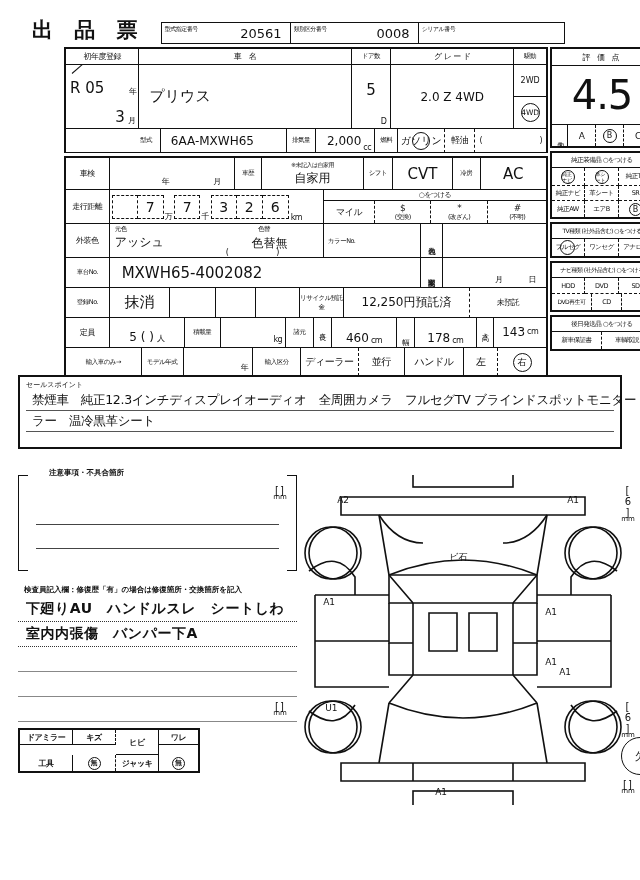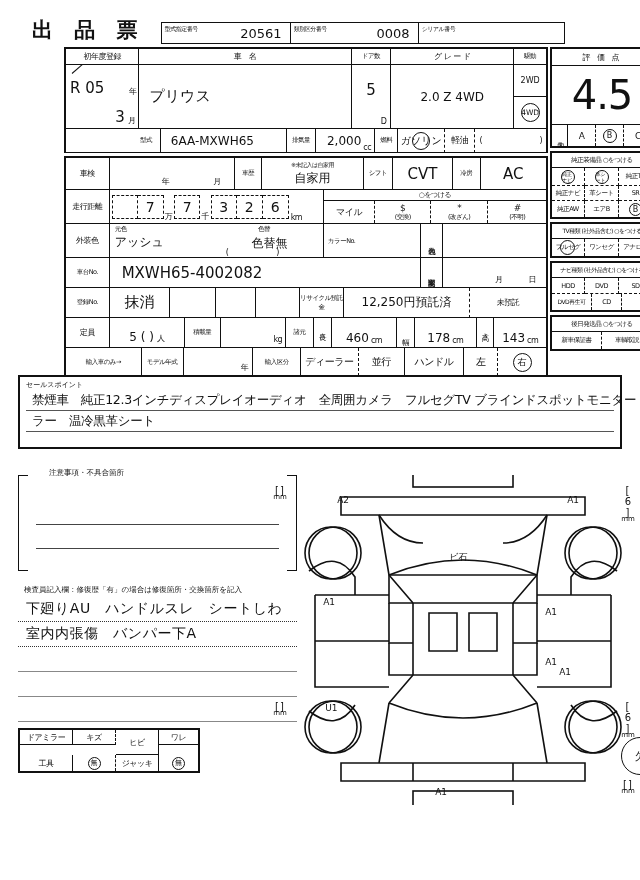--- a/index.html
+++ b/index.html
@@ -60,21 +60,21 @@
   }
 
   
   .sp { border: 2px solid #111; border-top: none; height: 74px; padding: 3px 6px 0 6px; }
   .sp .cap { font-size: 7px; }
   .sp .line { border-bottom: 1px solid #555; font-size: 12.5px; height: 21px;
               display: flex; align-items: center; padding-left: 6px; letter-spacing: -0.3px; white-space: nowrap; }
 
   
   .lower { display: flex; margin-top: 26px; }
-  .notes { width: 282px; }
+  .notes { width: 282px; font-weight: bold; }
   .bracket { position: relative; height: 96px; }
   .bracket .bl, .bracket .br2 { position: absolute; top: 0; width: 10px; height: 96px; }
   .bracket .bl { left: 0; border-left: 1.5px solid #111; border-top: 1.5px solid #111; border-bottom: 1.5px solid #111; }
   .bracket .br2 { right: 0; border-right: 1.5px solid #111; border-top: 1.5px solid #111; border-bottom: 1.5px solid #111; }
   .bracket .cap { position: absolute; left: 28px; top: -7px; background: #fff; font-size: 7.5px; padding: 0 3px; }
   .nline { border-bottom: 1px solid #444; height: 24px; margin: 0 18px; }
   .insp-cap { font-size: 7.5px; margin: 14px 0 2px 6px; }
   .iline { border-bottom: 1.2px dotted #333; height: 25px; font-size: 14px;
            display: flex; align-items: center; padding-left: 8px; letter-spacing: 0.5px; }
   .iline.empty { border-bottom: 1px solid #888; height: 25px; }
@@ -306,21 +306,21 @@
           <div class="cell" style="width:18px;height:30px">
               <span class="vert">幅</span>
             </div>
           <div class="cell" style="width:62px;height:30px;justify-content:center;align-items:flex-end;padding-bottom:2px">
             <span class="val-s">178</span>
             <span class="lbl" style="margin-left:2px">cm</span>
           </div>
           <div class="cell" style="width:18px;height:30px">
               <span class="vert">高さ</span>
             </div>
-          <div class="cell nr" style="width:52px;height:30px;justify-content:center;align-items:flex-end;padding-bottom:2px">
+          <div class="cell nr" style="width:52px;height:30px;justify-content:center;align-items:center;padding-bottom:2px">
             <span class="val-s">143</span>
             <span class="lbl" style="margin-left:2px">cm</span>
           </div>
         </div>
 
         <div class="row lastrow">
           <div class="cell lbl-sm" style="width:76px;height:28px">輸入車のみ→</div>
           <div class="cell lbl-sm" style="width:42px;height:28px;line-height:1.3;text-align:center">
             <span>モデル年式</span>
           </div>

